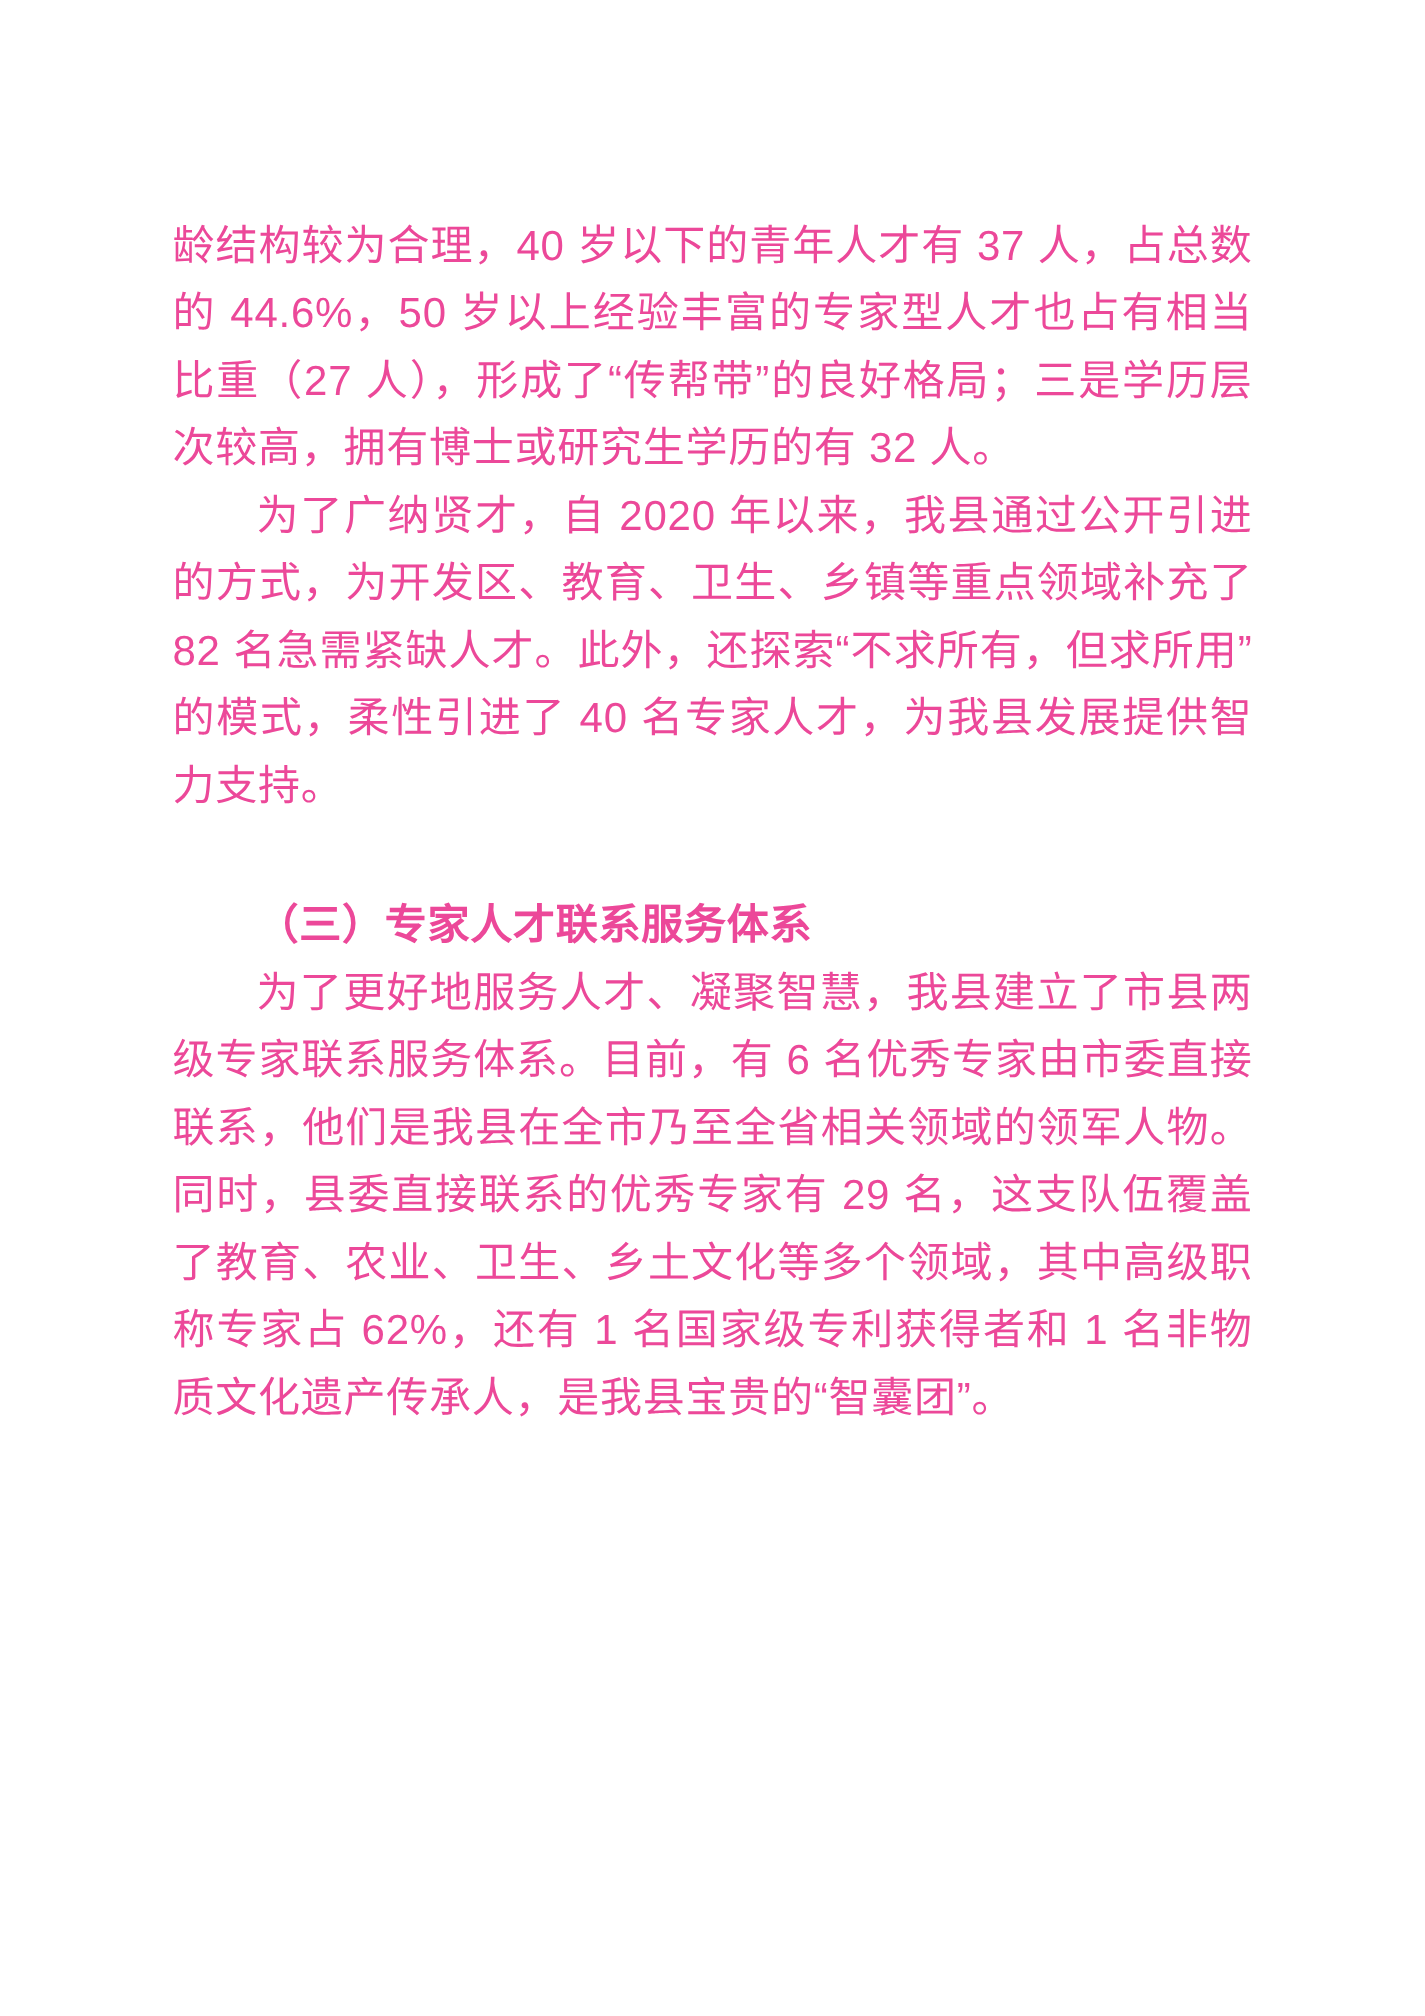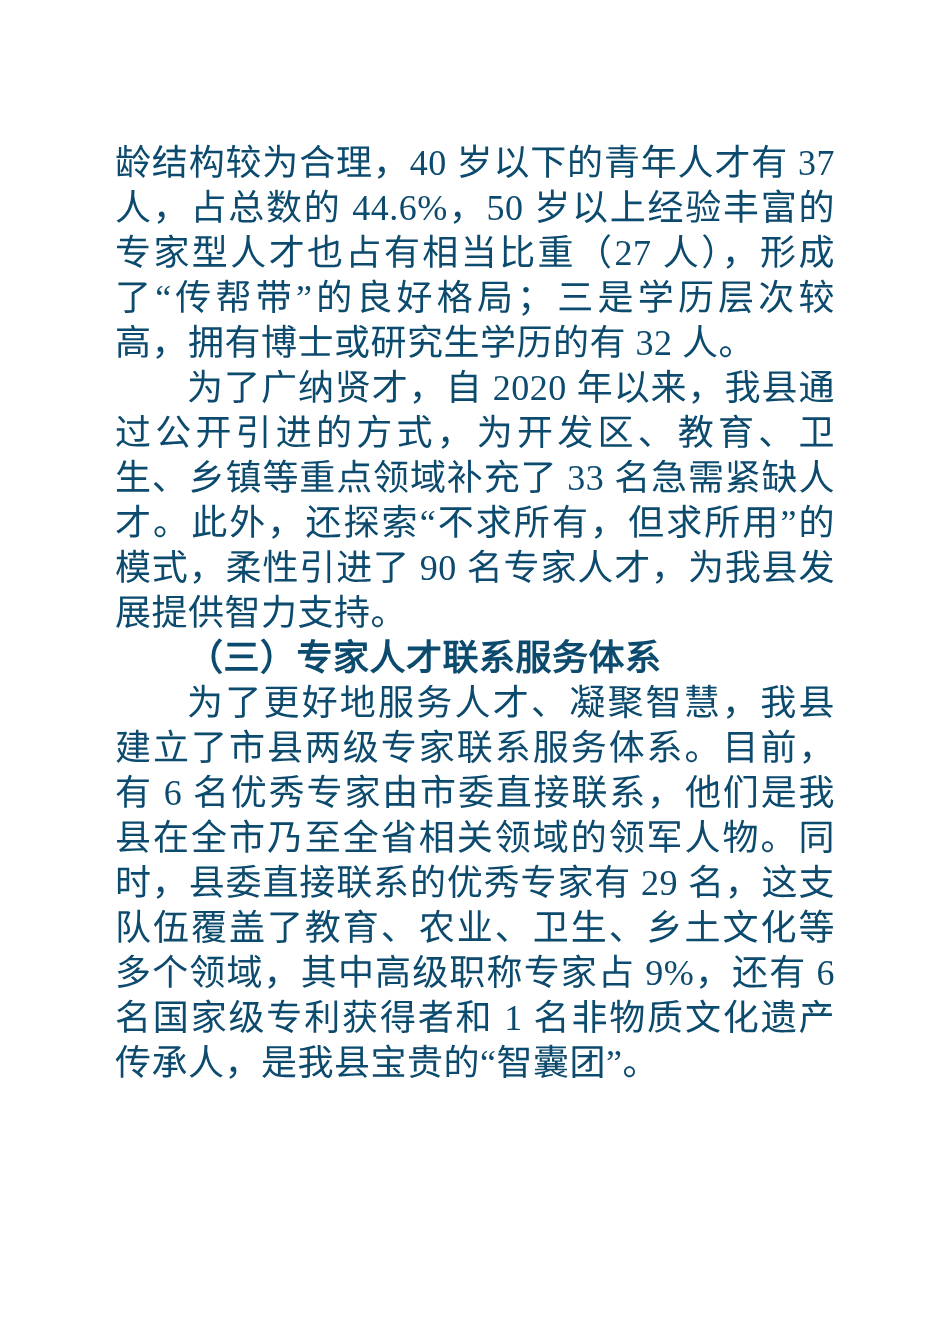--- a/index.html
+++ b/index.html
@@ -14,39 +14,40 @@
     background: #ffffff;
     box-sizing: border-box;
     padding: 141px 115px 0 115px;
     overflow: hidden;
   }
   .text-block {
     width: 720px;
   }
   .para, .heading {
     margin: 0;
-    font-family: Liberation Serif, serif;
-    font-size: 36px;
+    font-family: Liberation Sans, sans-serif;
+    font-size: 28px;
     line-height: 45px;
-    color: #0c4a6e;
+    color: #ec4899;
     text-align: justify;
     text-indent: 2em;
     letter-spacing: 0.5px;
     word-break: break-all;
   }
   .para.no-indent {
     text-indent: 0;
   }
   .heading {
     font-weight: bold;
+    margin-top: 48px;
   }
 </style>
 </head>
 <body>
 
 <div class="page">
   <div class="text-block">
     <p class="para no-indent">龄结构较为合理，40 岁以下的青年人才有 37 人，占总数的 44.6%，50 岁以上经验丰富的专家型人才也占有相当比重（27 人），形成了“传帮带”的良好格局；三是学历层次较高，拥有博士或研究生学历的有 32 人。</p>
-    <p class="para">为了广纳贤才，自 2020 年以来，我县通过公开引进的方式，为开发区、教育、卫生、乡镇等重点领域补充了 33 名急需紧缺人才。此外，还探索“不求所有，但求所用”的模式，柔性引进了 90 名专家人才，为我县发展提供智力支持。</p>
+    <p class="para">为了广纳贤才，自 2020 年以来，我县通过公开引进的方式，为开发区、教育、卫生、乡镇等重点领域补充了 82 名急需紧缺人才。此外，还探索“不求所有，但求所用”的模式，柔性引进了 40 名专家人才，为我县发展提供智力支持。</p>
     <h3 class="heading">（三）专家人才联系服务体系</h3>
-    <p class="para">为了更好地服务人才、凝聚智慧，我县建立了市县两级专家联系服务体系。目前，有 6 名优秀专家由市委直接联系，他们是我县在全市乃至全省相关领域的领军人物。同时，县委直接联系的优秀专家有 29 名，这支队伍覆盖了教育、农业、卫生、乡土文化等多个领域，其中高级职称专家占 9%，还有 6 名国家级专利获得者和 1 名非物质文化遗产传承人，是我县宝贵的“智囊团”。</p>
+    <p class="para">为了更好地服务人才、凝聚智慧，我县建立了市县两级专家联系服务体系。目前，有 6 名优秀专家由市委直接联系，他们是我县在全市乃至全省相关领域的领军人物。同时，县委直接联系的优秀专家有 29 名，这支队伍覆盖了教育、农业、卫生、乡土文化等多个领域，其中高级职称专家占 62%，还有 1 名国家级专利获得者和 1 名非物质文化遗产传承人，是我县宝贵的“智囊团”。</p>
   </div>
 </div>
 
 </body></html>

